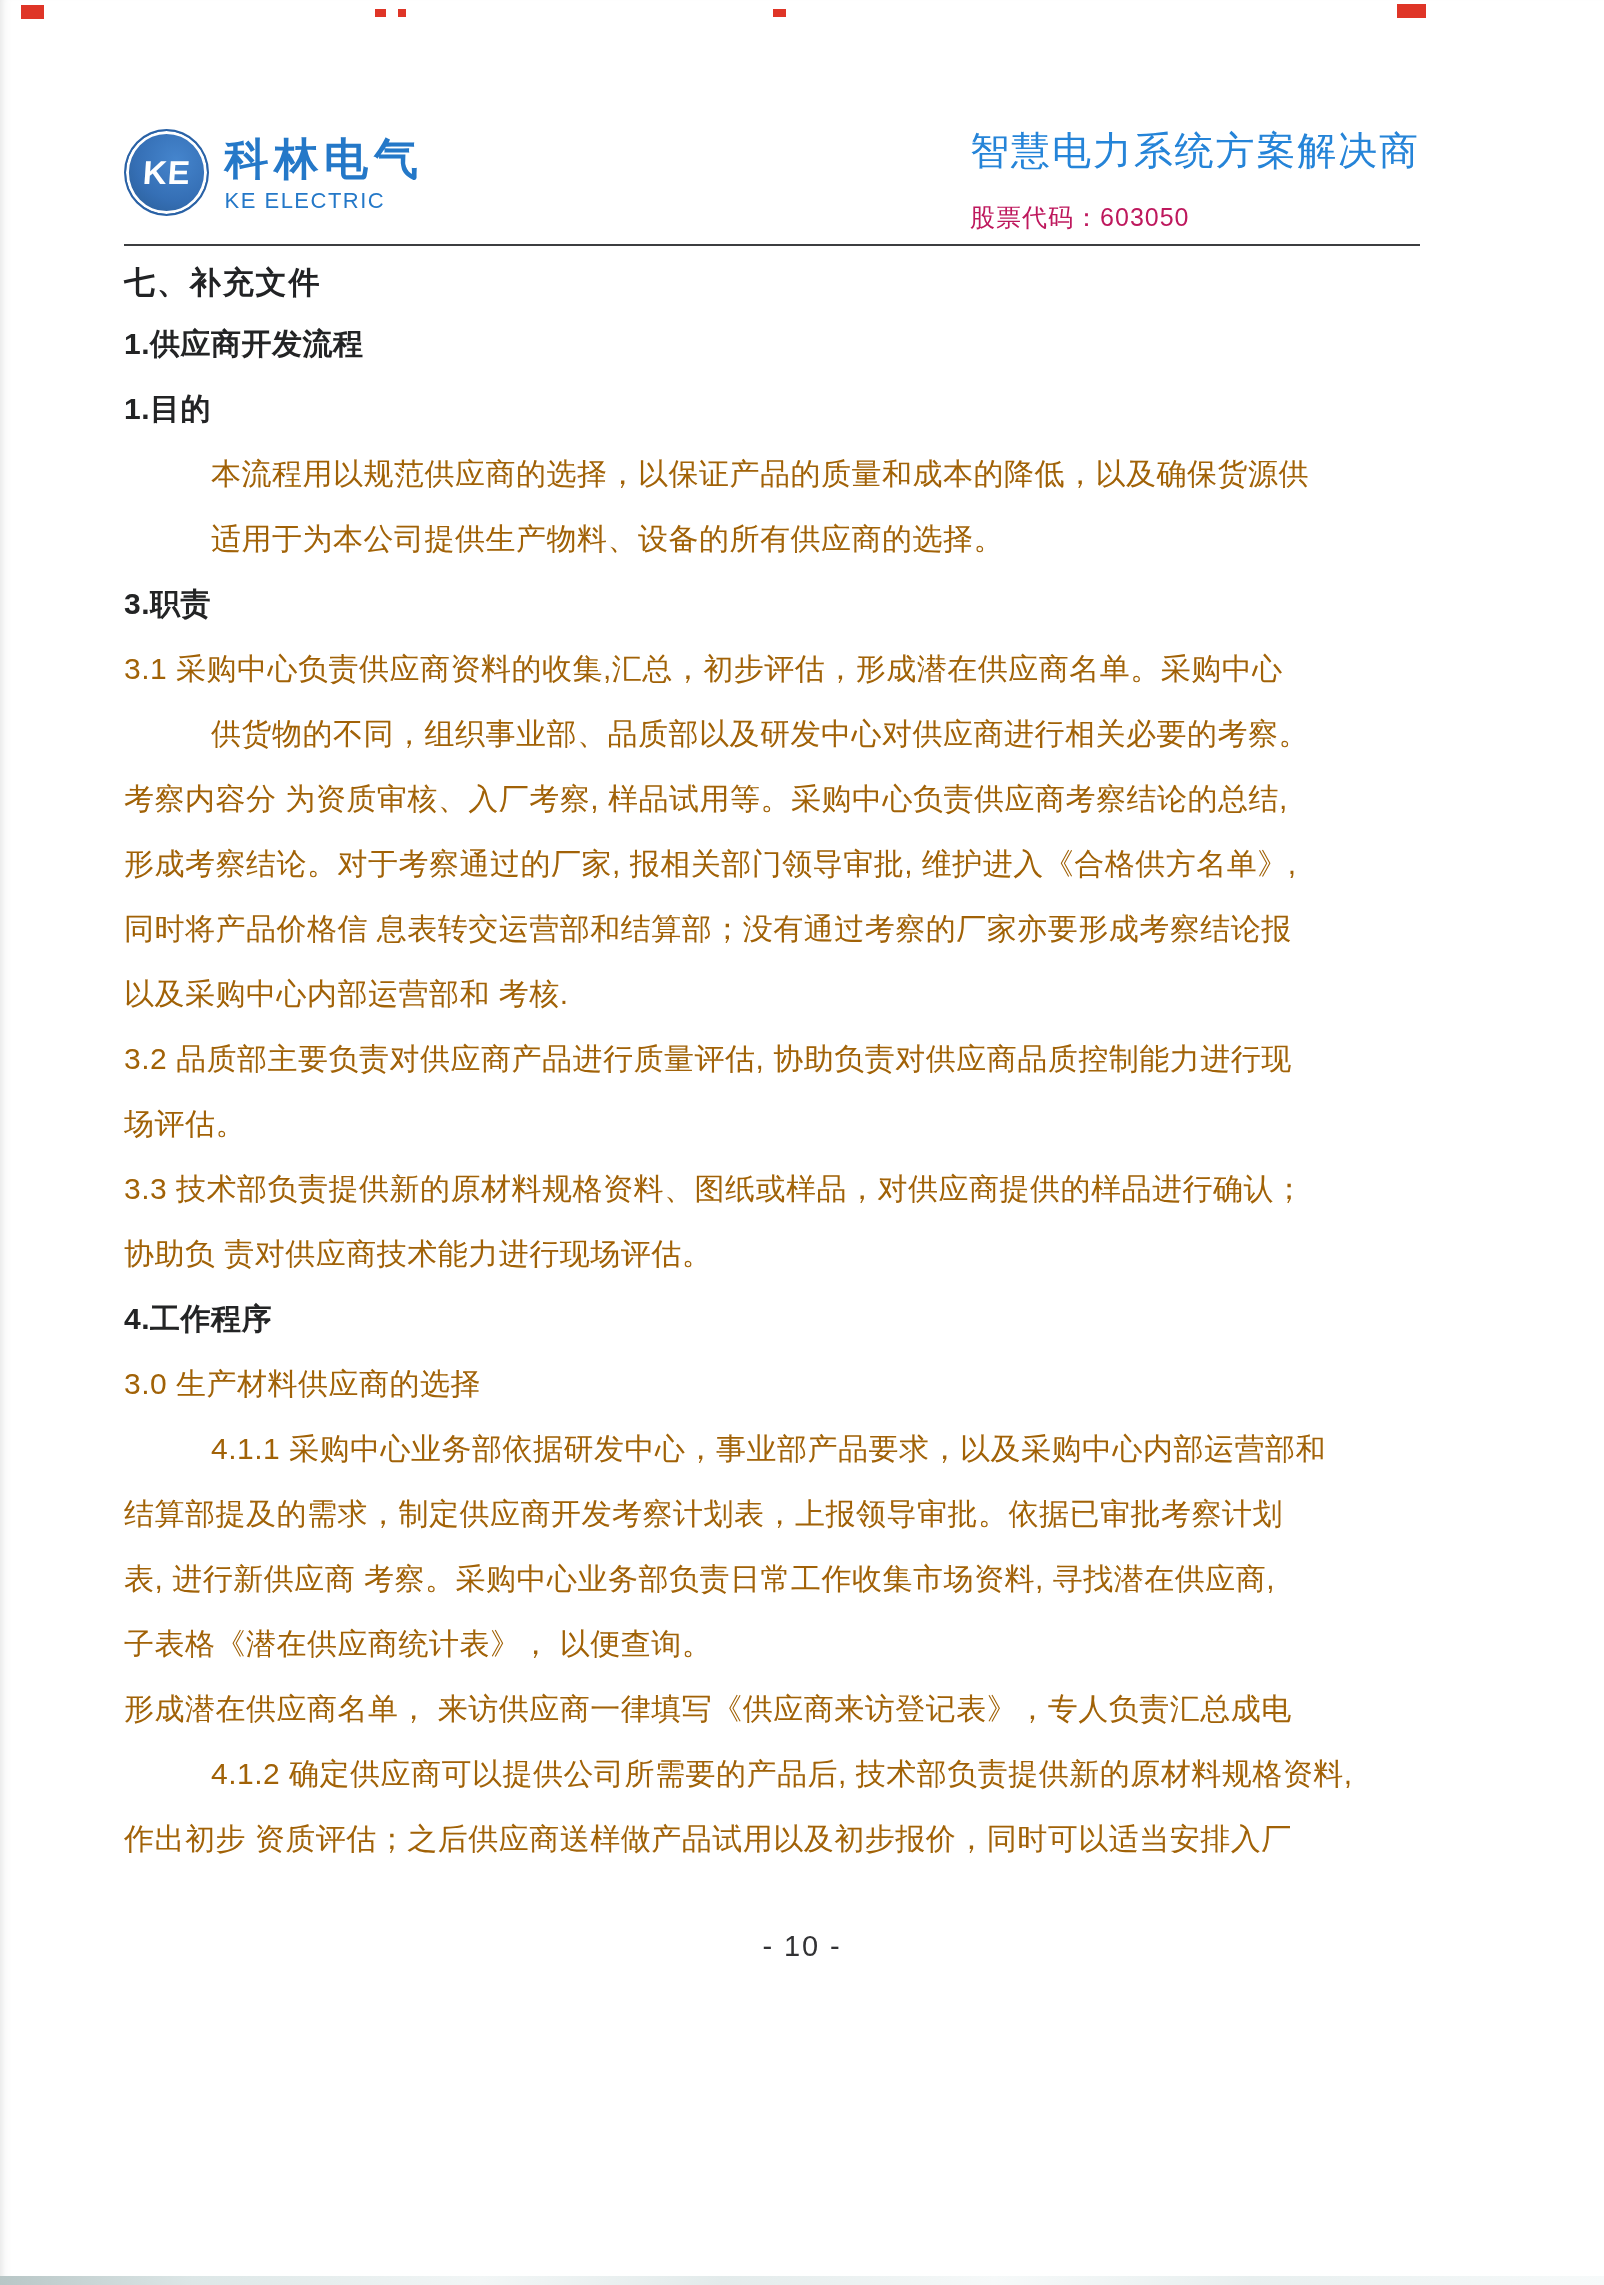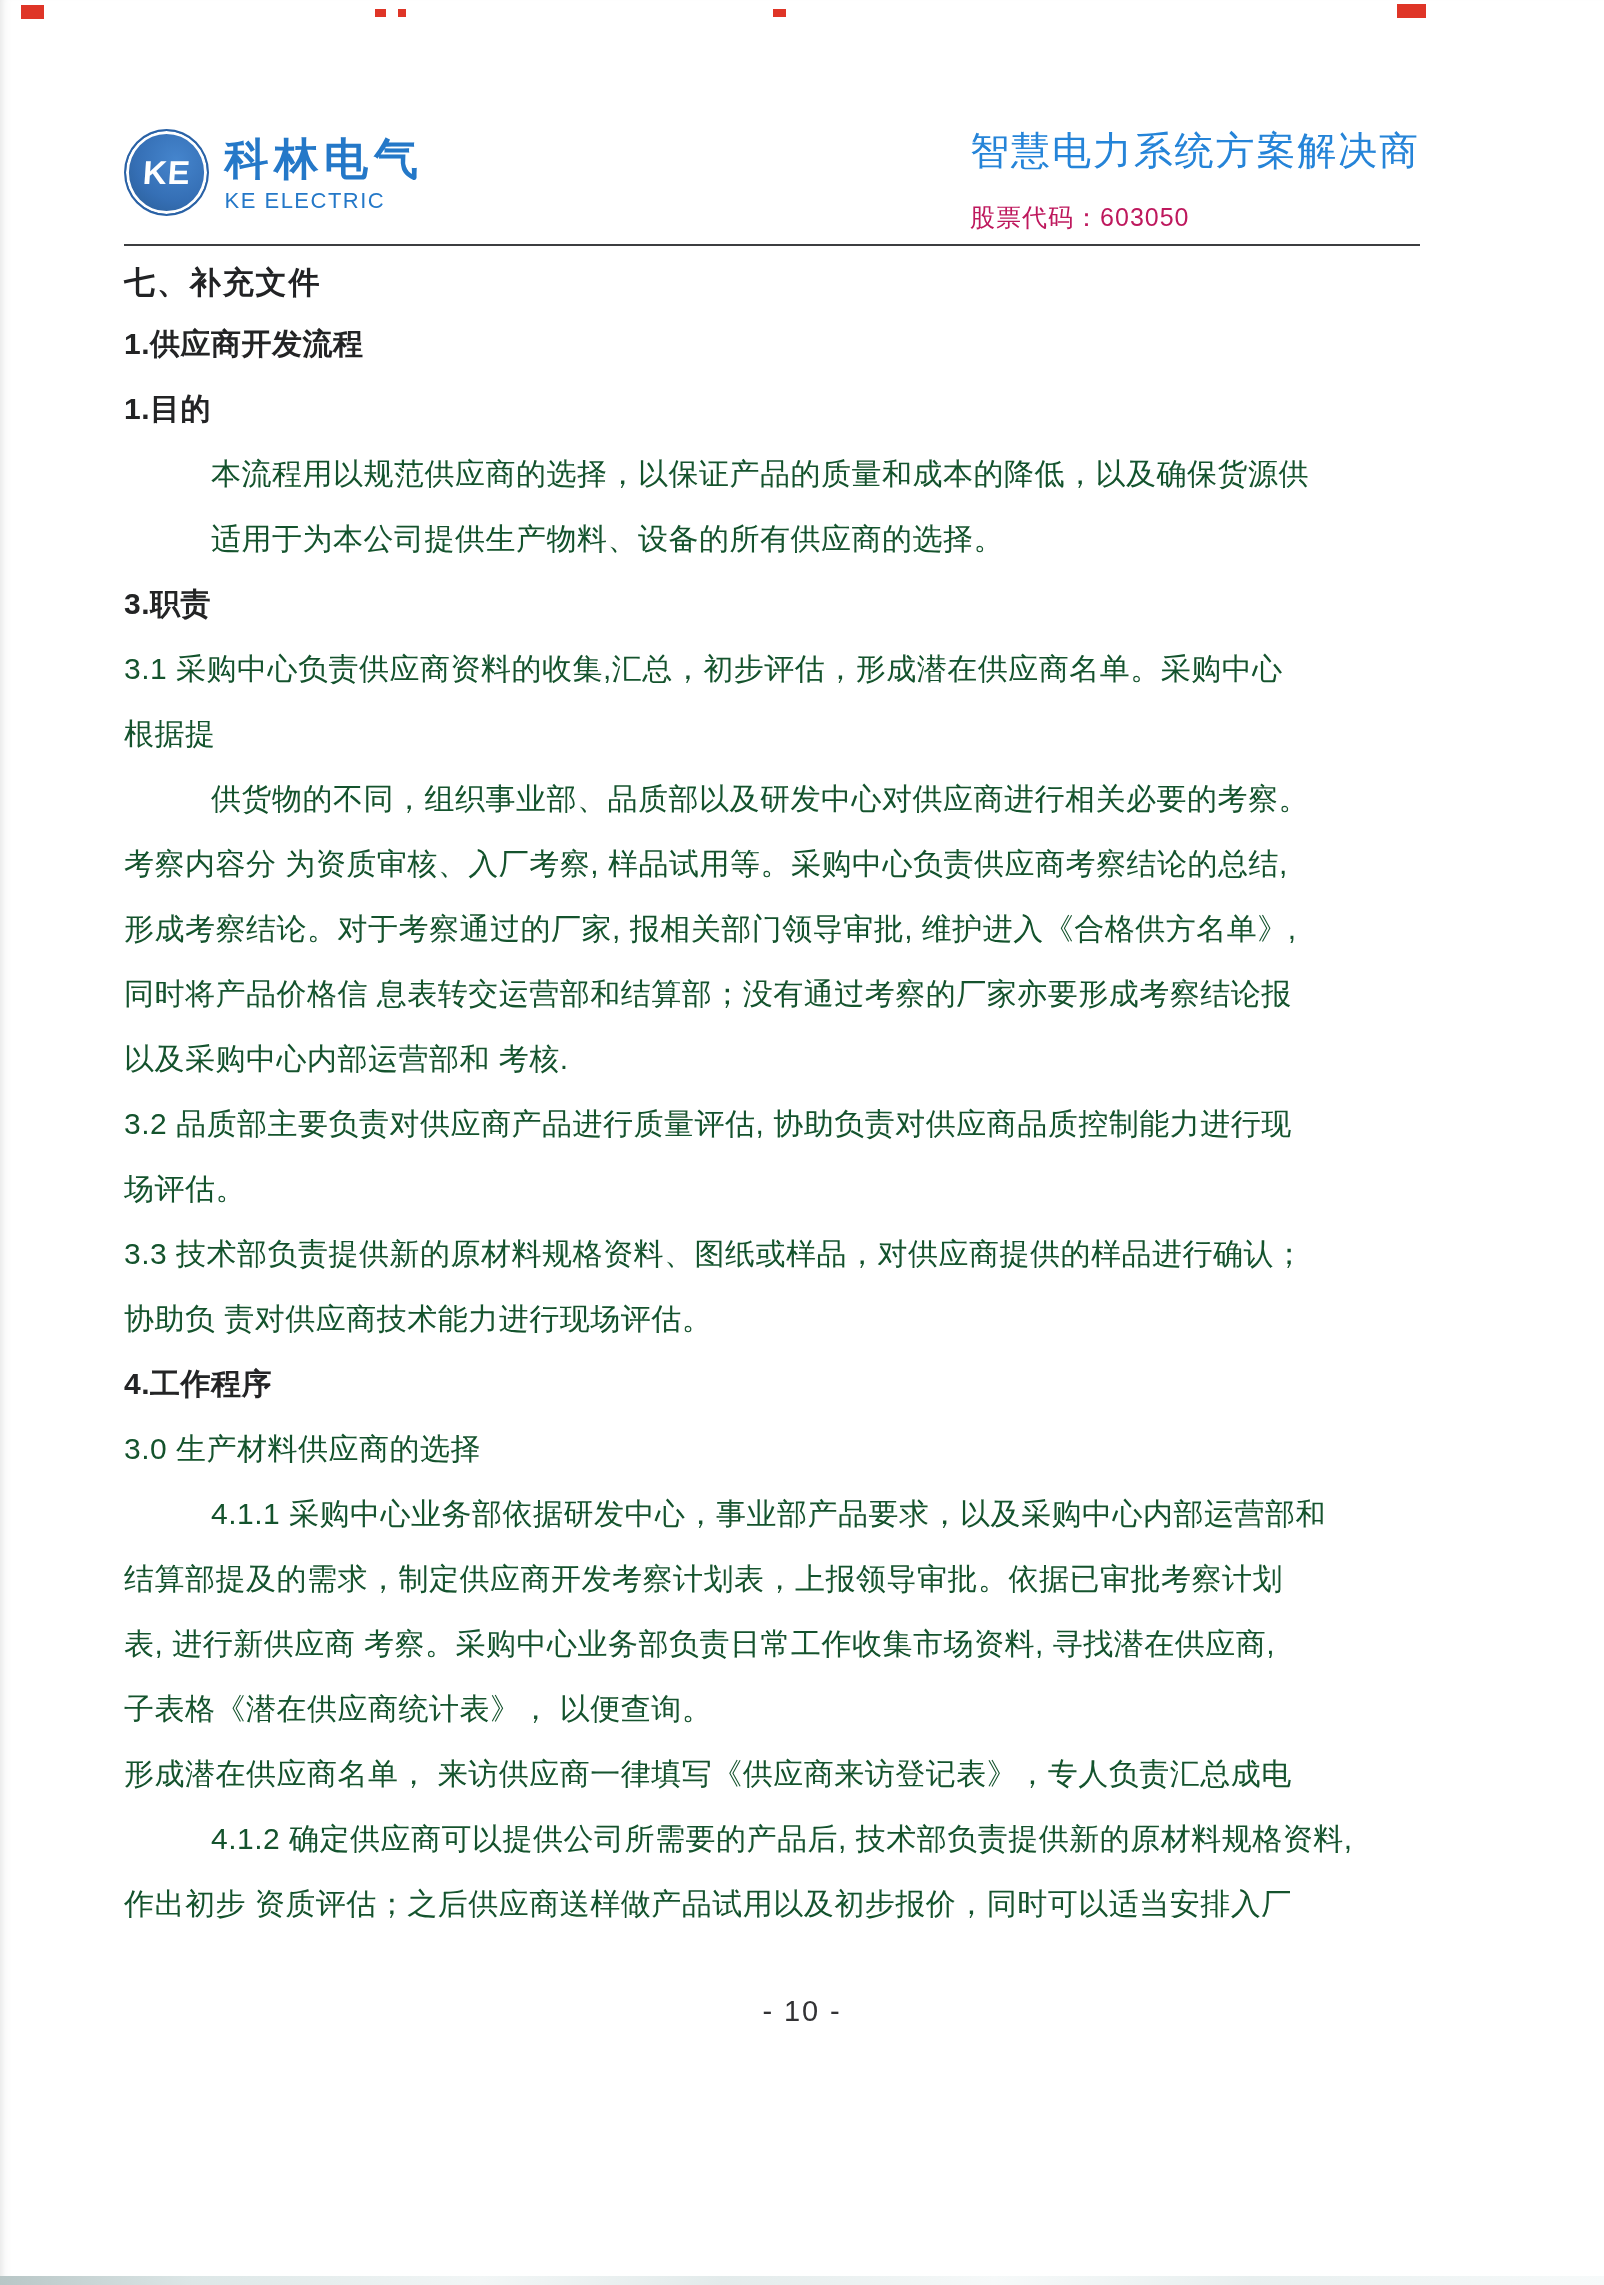--- a/index.html
+++ b/index.html
@@ -76,21 +76,21 @@
     font-weight: bold;
     color: #222325;
     letter-spacing: 1.9px;
   }
   .paragraphs { margin-top: 7.8px; }
   .line {
     height: 65px;
     display: flex;
     align-items: center;
     font-size: 30px;
-    color: #14532d;
+    color: #a16207;
     white-space: nowrap;
     letter-spacing: 0.5px;
   }
   .line.h2 { font-weight: bold; font-size: 30px; color: #232425; }
   .line.indent { padding-left: 87px; }
   
   .footer {
     margin-top: 58px;
     text-align: center;
     font-size: 29px;
@@ -142,21 +142,20 @@
 
   <div class="content">
     <div class="doc-title">七、补充文件</div>
     <div class="paragraphs" id="paragraphs">
         <div class="line h2">1.供应商开发流程</div>
         <div class="line h2">1.目的</div>
         <div class="line indent">本流程用以规范供应商的选择，以保证产品的质量和成本的降低，以及确保货源供</div>
         <div class="line indent">适用于为本公司提供生产物料、设备的所有供应商的选择。</div>
         <div class="line h2">3.职责</div>
         <div class="line">3.1 采购中心负责供应商资料的收集,汇总，初步评估，形成潜在供应商名单。采购中心</div>
-        <div class="line">根据提</div>
         <div class="line indent">供货物的不同，组织事业部、品质部以及研发中心对供应商进行相关必要的考察。</div>
         <div class="line">考察内容分 为资质审核、入厂考察, 样品试用等。采购中心负责供应商考察结论的总结,</div>
         <div class="line">形成考察结论。对于考察通过的厂家, 报相关部门领导审批, 维护进入《合格供方名单》,</div>
         <div class="line">同时将产品价格信 息表转交运营部和结算部；没有通过考察的厂家亦要形成考察结论报</div>
         <div class="line">以及采购中心内部运营部和 考核.</div>
         <div class="line">3.2 品质部主要负责对供应商产品进行质量评估, 协助负责对供应商品质控制能力进行现</div>
         <div class="line">场评估。</div>
         <div class="line">3.3 技术部负责提供新的原材料规格资料、图纸或样品，对供应商提供的样品进行确认；</div>
         <div class="line">协助负 责对供应商技术能力进行现场评估。</div>
         <div class="line h2">4.工作程序</div>

